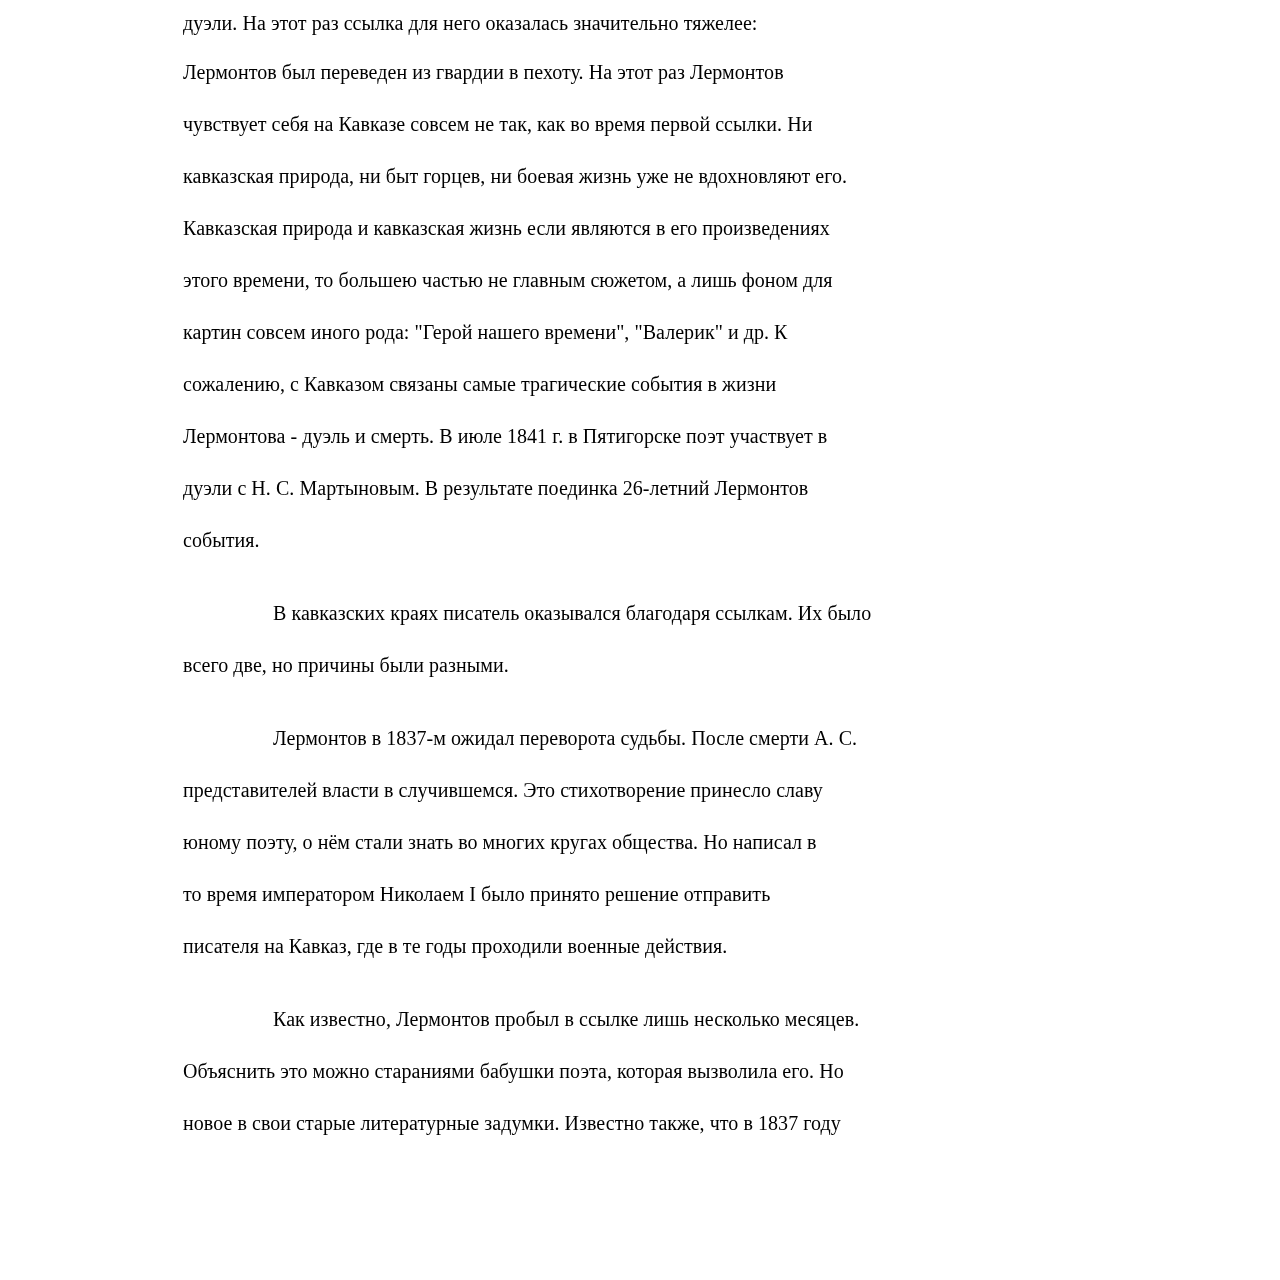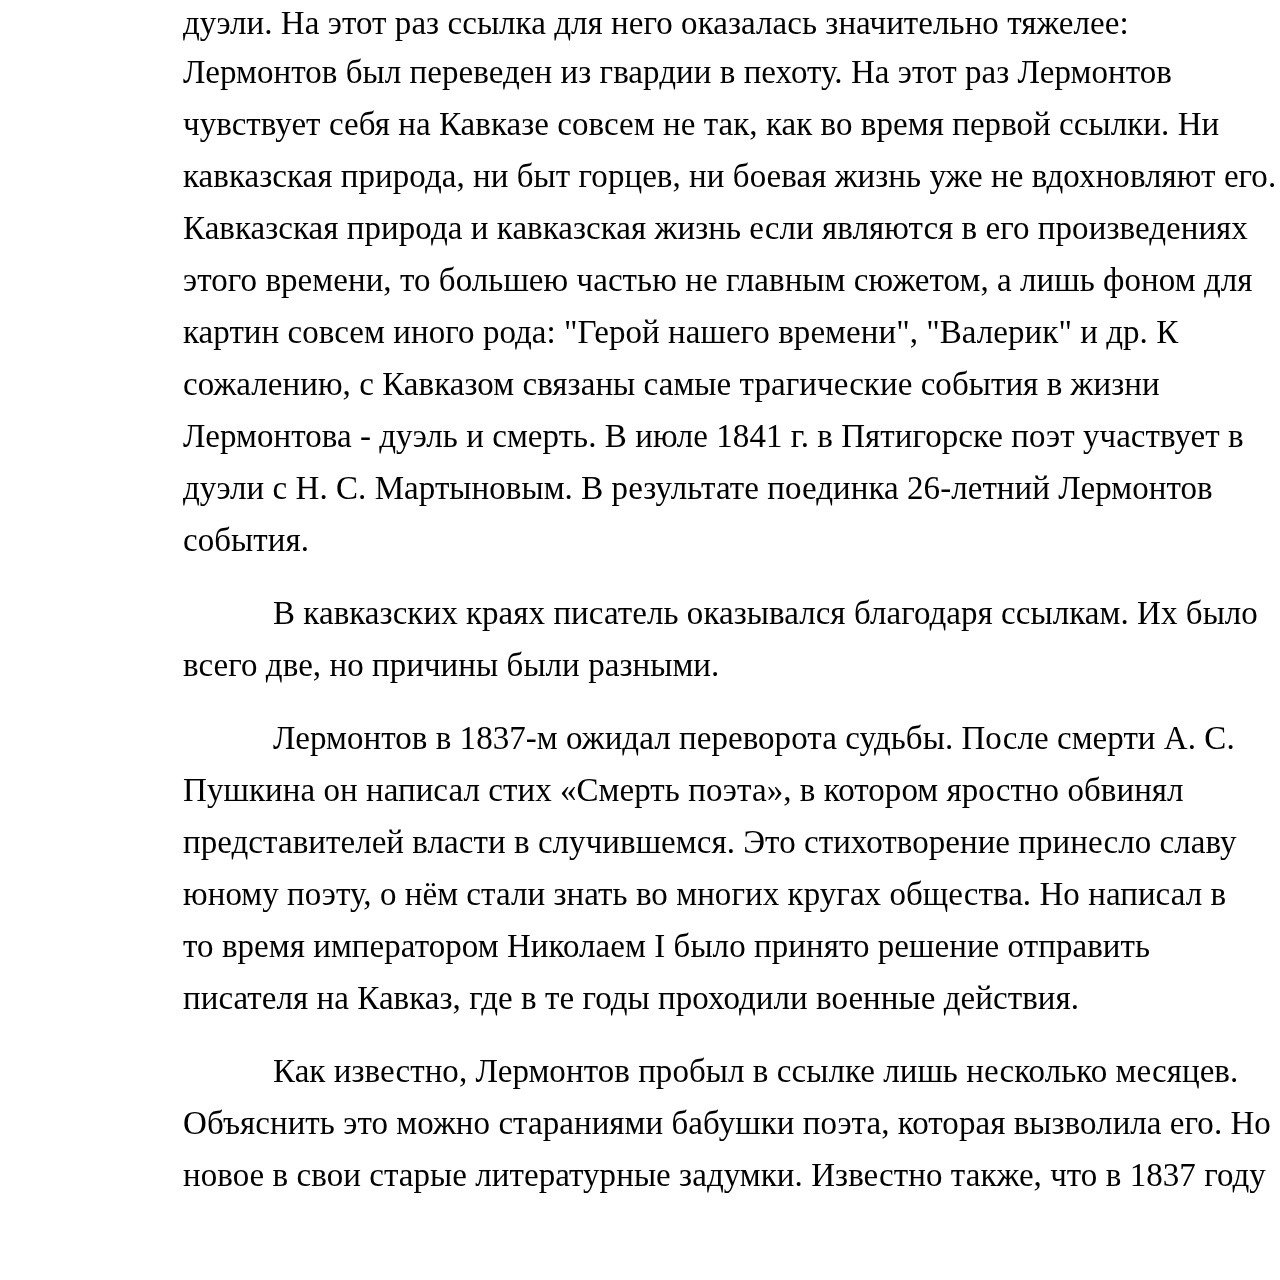--- a/index.html
+++ b/index.html
@@ -31,21 +31,21 @@
   .text-column {
     position: absolute;
     left: 183px;
     top: 0px;
     width: 1010px;
   }
 
   
   .doc-line {
     display: block;
-    font-size: 33px;
+    font-size: 20px;
     line-height: 52px;
     letter-spacing: 0.05px;
     white-space: pre;
     text-align: left;
     color: #000000;
   }
 
   .doc-line.indent {
     text-indent: 90px;
   }
@@ -102,21 +102,20 @@
       <span class="doc-line">события.</span>
     </div>
 
     <div class="para">
       <span class="doc-line indent">В кавказских краях писатель оказывался благодаря ссылкам. Их было</span>
       <span class="doc-line">всего две, но причины были разными.</span>
     </div>
 
     <div class="para">
       <span class="doc-line indent">Лермонтов в 1837-м ожидал переворота судьбы. После смерти А. С.</span>
-      <span class="doc-line">Пушкина он написал стих «Смерть поэта», в котором яростно обвинял</span>
       <span class="doc-line">представителей власти в случившемся. Это стихотворение принесло славу</span>
       <span class="doc-line">юному поэту, о нём стали знать во многих кругах общества. Но написал в</span>
       <span class="doc-line">то время императором Николаем I было принято решение отправить</span>
       <span class="doc-line">писателя на Кавказ, где в те годы проходили военные действия.</span>
     </div>
 
     <div class="para">
       <span class="doc-line indent">Как известно, Лермонтов пробыл в ссылке лишь несколько месяцев.</span>
       <span class="doc-line">Объяснить это можно стараниями бабушки поэта, которая вызволила его. Но</span>
       <span class="doc-line">новое в свои старые литературные задумки. Известно также, что в 1837 году</span>

